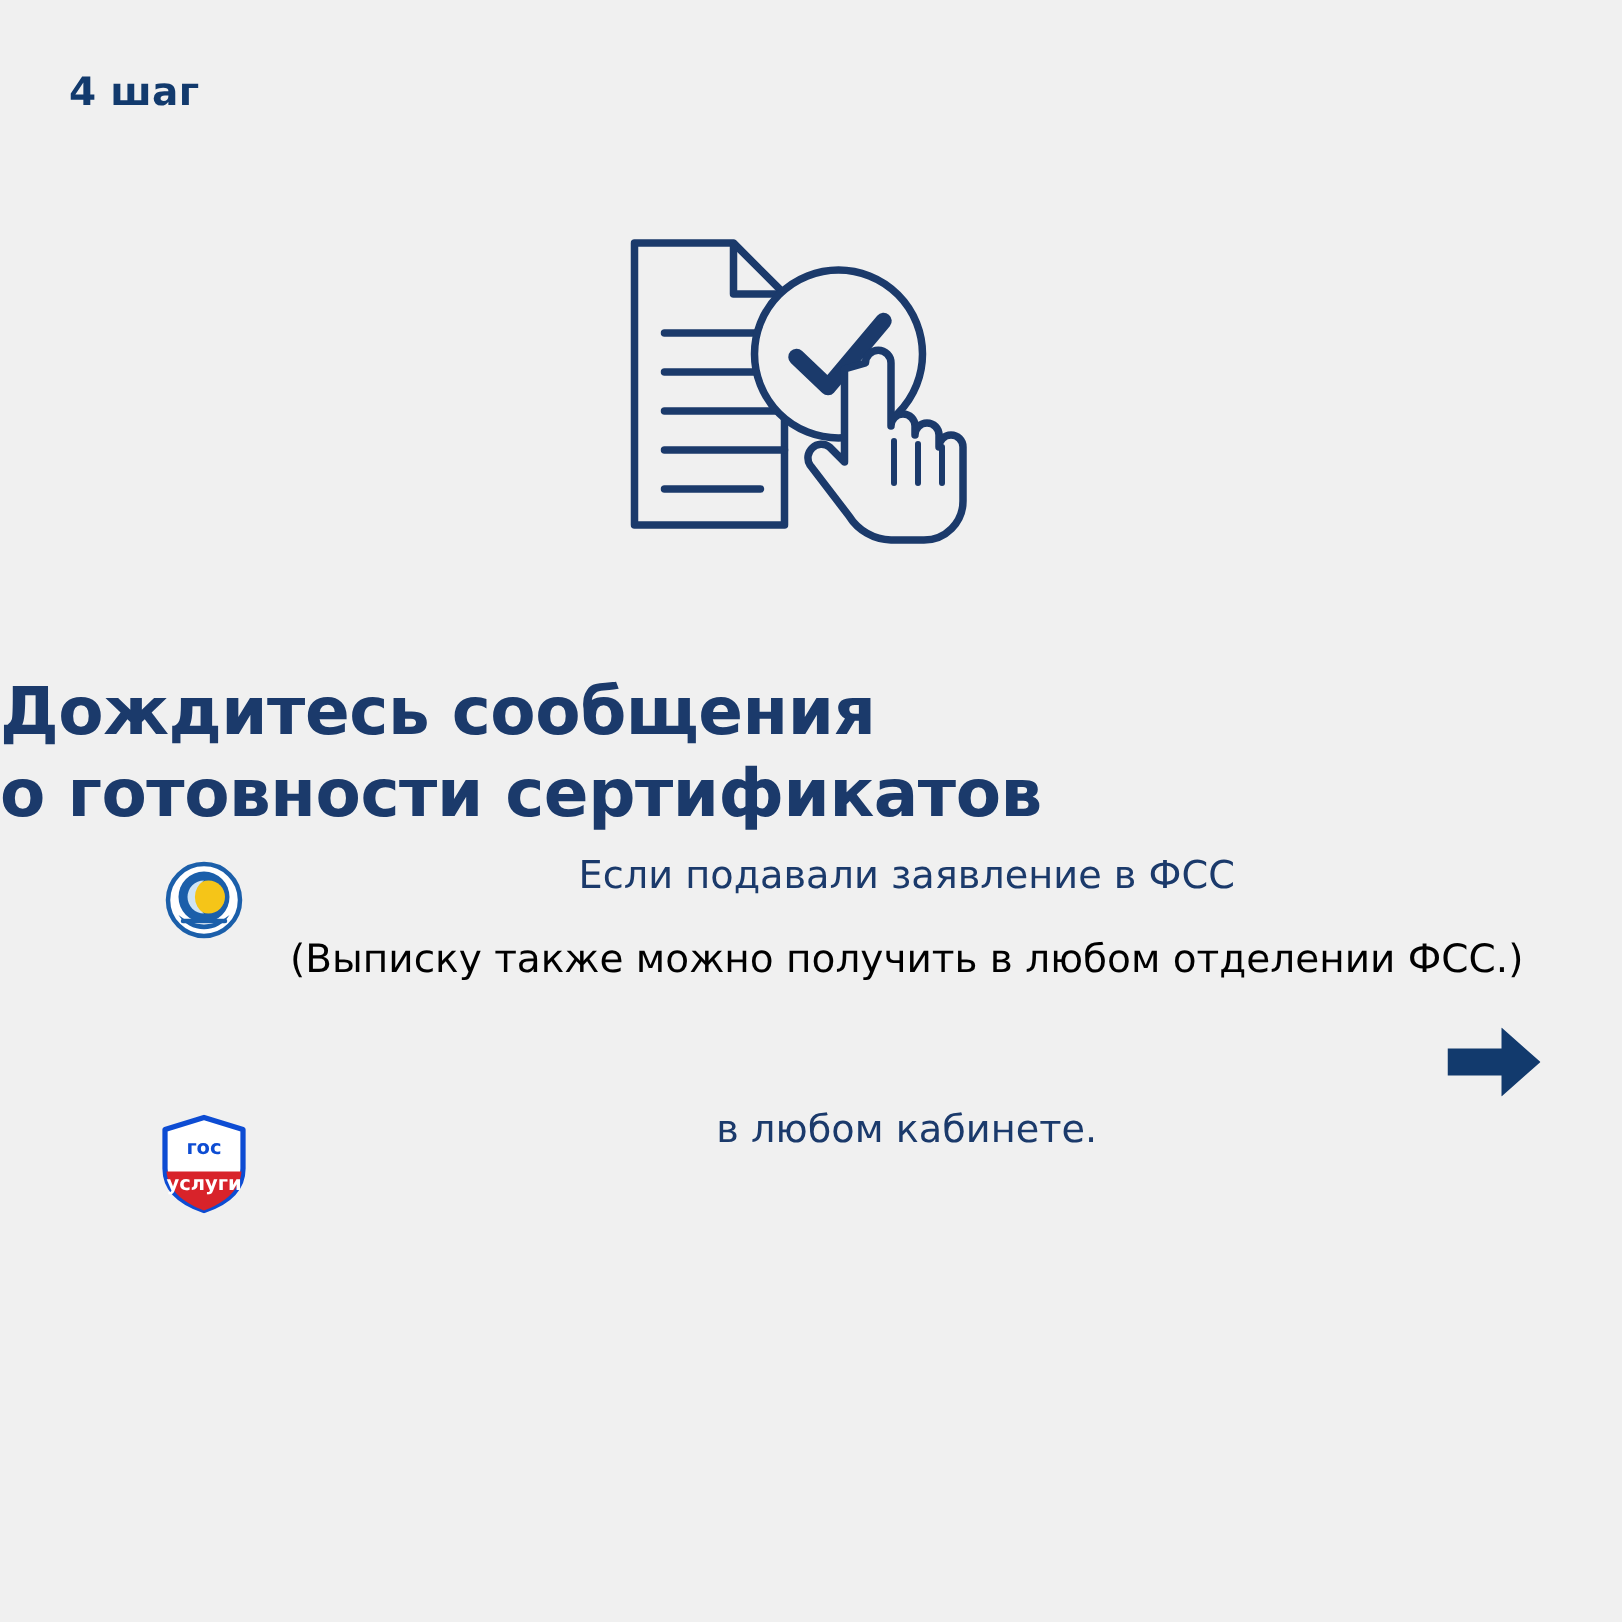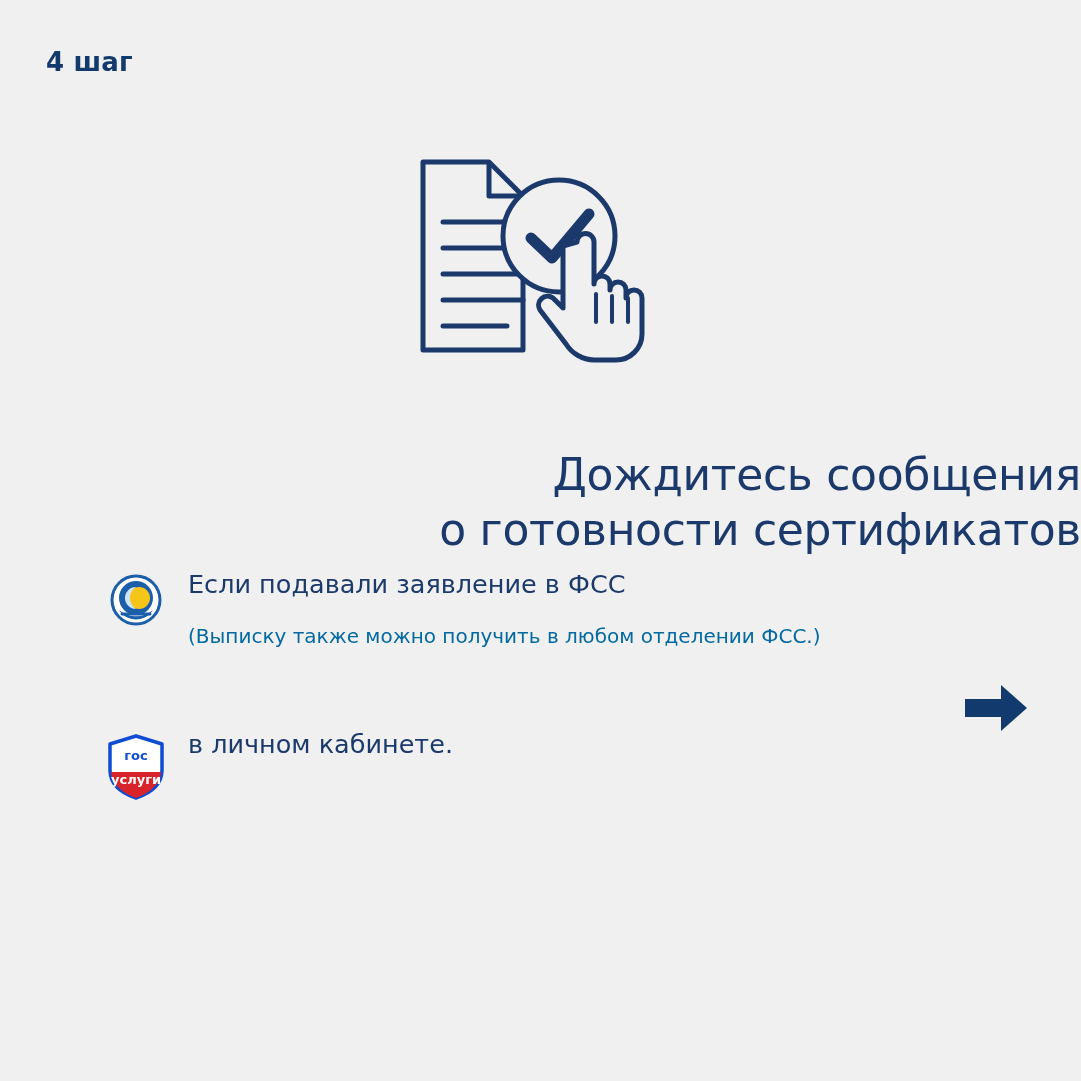--- a/index.html
+++ b/index.html
@@ -36,41 +36,42 @@
     left: 0;
     width: 1081px;
     display: flex;
     justify-content: center;
   }
   .title {
     position: absolute;
     top: 418px;
     left: 0;
     width: 1081px;
-    text-align: right;
+    text-align: left;
     font-size: 44px;
-    font-weight: normal;
+    font-weight: bold;
     line-height: 1.25;
     color: #1b3a6b;
     letter-spacing: -0.3px;
   }
   .title .line {
     display: block;
   }
   .bullets {
     position: absolute;
     top: 566px;
     left: 0;
     width: 1081px;
   }
   .bullet {
     display: flex;
     align-items: flex-start;
     padding-left: 104px;
     padding-right: 60px;
+    text-align: center;
   }
   .bullet + .bullet {
     margin-top: 76px;
   }
   .bullet-icon {
     flex: 0 0 auto;
     width: 64px;
     margin-right: 20px;
     display: flex;
     justify-content: center;
@@ -82,23 +83,23 @@
   .bullet-text {
     font-size: 25.5px;
     line-height: 1.42;
     color: #1b3a6b;
   }
   .bullet-text .line {
     display: block;
   }
   .bullet-note {
     margin-top: 20px;
-    font-size: 20px;
+    font-size: 26px;
     line-height: 1.4;
-    color: #0369a1;
+    color: #000000;
   }
   .arrow {
     position: absolute;
     right: 54px;
     bottom: 58px;
     width: 62px;
     height: 46px;
   }
   svg { display: block; }
 </style>
@@ -161,21 +162,21 @@
       <div class="bullet-icon">
         <svg width="60" height="66" viewBox="0 0 60 66">
           <path d="M4 10 L30 2 L56 10 V36 C56 52 42 60 30 64 C18 60 4 52 4 36 Z" fill="#ffffff" stroke="#0d4cd3" stroke-width="3.5" stroke-linejoin="round"></path>
           <path d="M5 38 C6 52 19 60 30 64 C41 60 54 52 55 38 Z" fill="#d8232a"></path>
           <text x="30" y="26" font-family="DejaVu Sans, sans-serif" font-size="13" font-weight="bold" fill="#0d4cd3" text-anchor="middle">гос</text>
           <text x="30" y="50" font-family="DejaVu Sans, sans-serif" font-size="13" font-weight="bold" fill="#ffffff" text-anchor="middle">услуги</text>
         </svg>
       </div>
       <div class="bullet-body">
         <div class="bullet-text">
-          <span class="line">в личном кабинете.</span>
+          <span class="line">в любом кабинете.</span>
         </div>
       </div>
     </div>
 
   </div>
 
   <div class="arrow">
     <svg width="62" height="46" viewBox="0 0 62 46">
       <path d="M0 14 H36 V0 L62 23 L36 46 V32 H0 Z" fill="#123a6d"></path>
     </svg>

